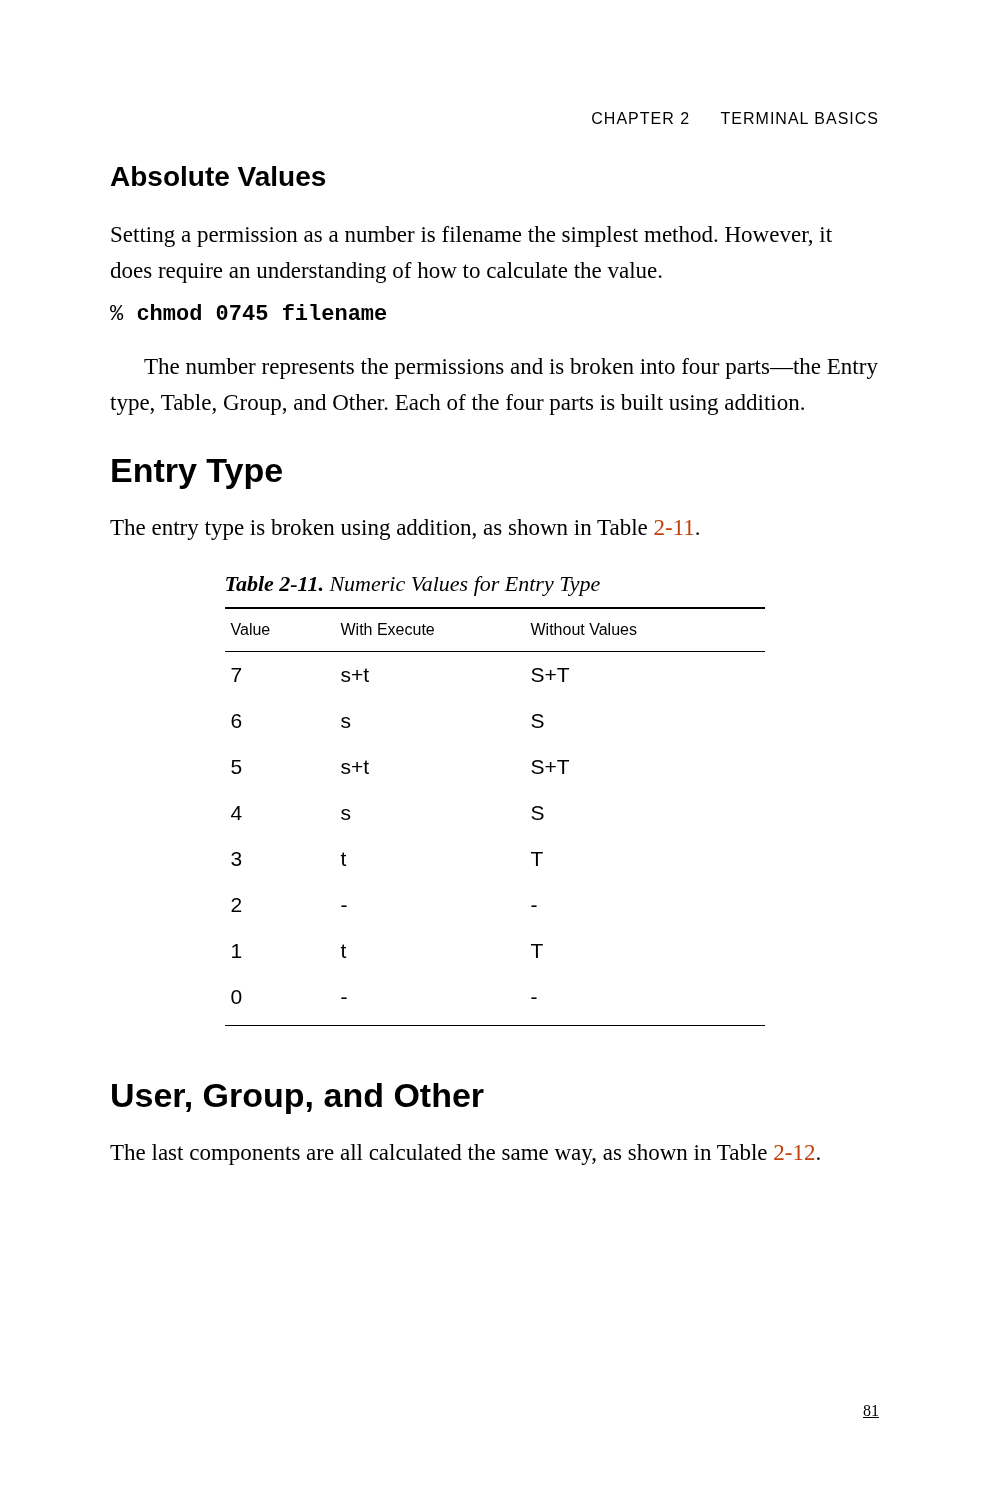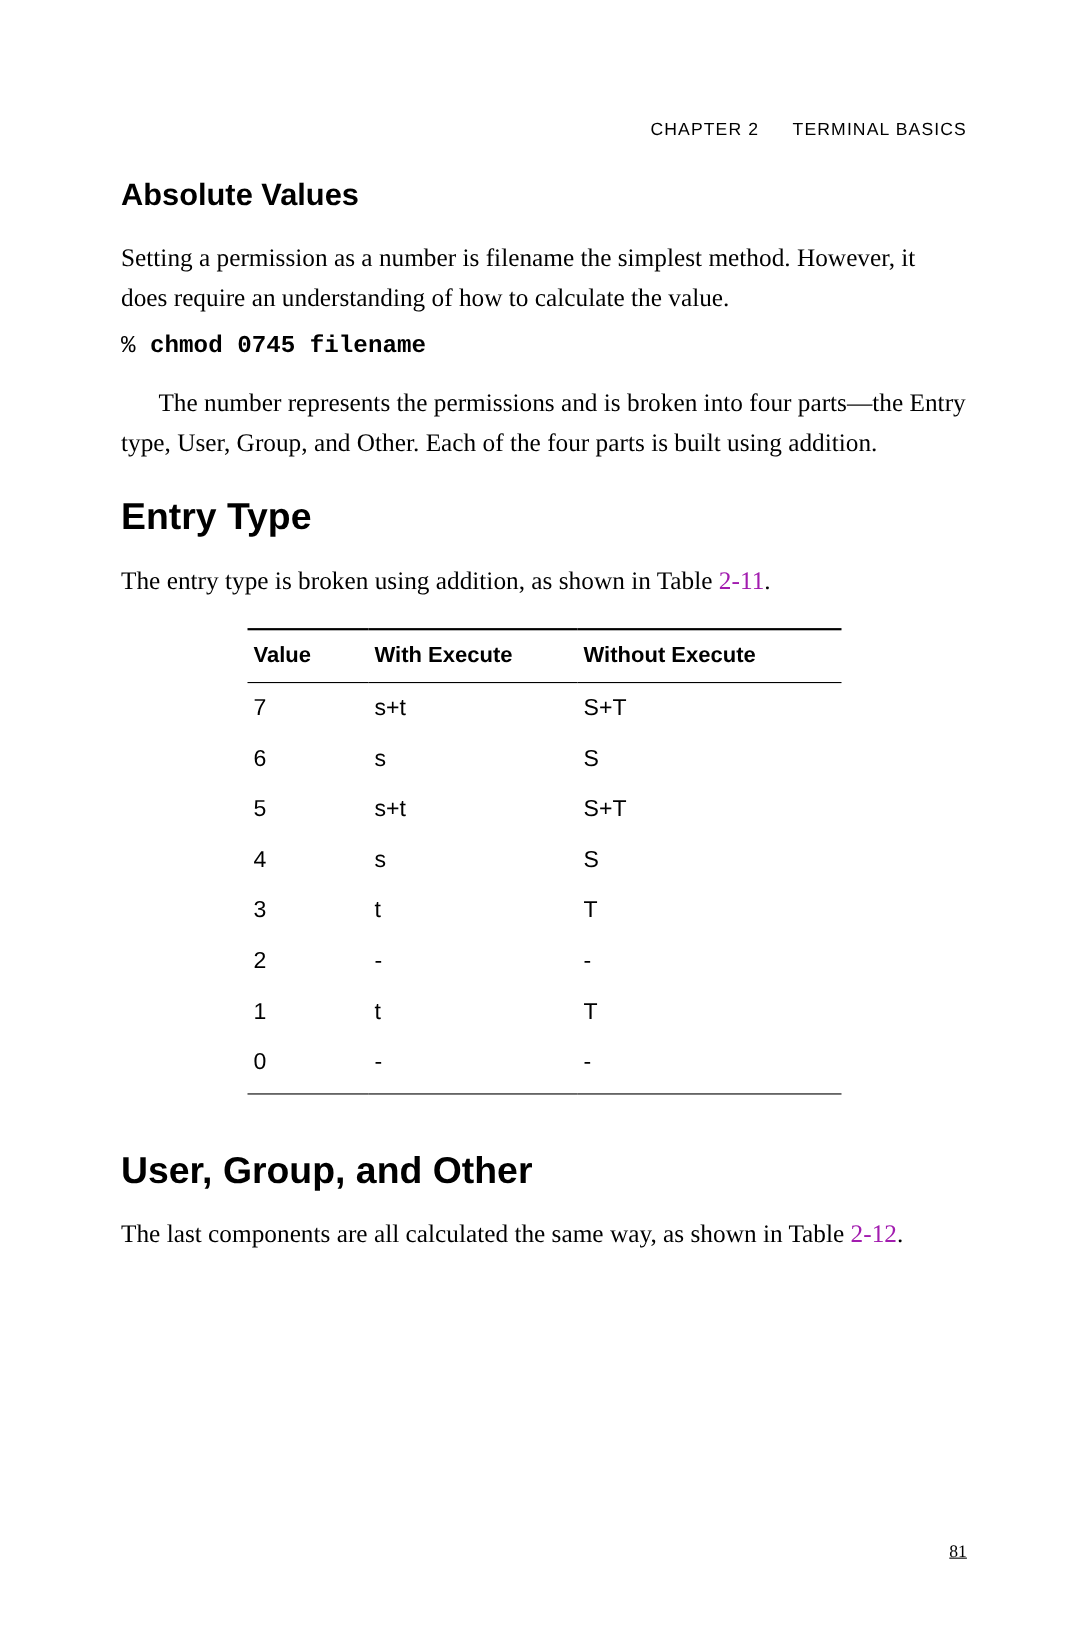--- a/index.html
+++ b/index.html
@@ -46,21 +46,21 @@
       line-height: 1.55;
       margin-bottom: 30px;
     }
     h3.subsection {
       font-family: Arial, Helvetica, sans-serif;
       font-weight: 800;
       font-size: 34px;
       margin-top: 10px;
       margin-bottom: 20px;
     }
-    .link { color: #a21caf; margin-top: 44px; }
+    .link { color: #c2410c; margin-top: 44px; }
     .table-container {
       width: 540px;
       margin: 26px auto 50px auto;
     }
     .table-caption {
       font-size: 22px;
       font-style: italic;
       margin-bottom: 10px;
       text-align: left;
     }
@@ -70,22 +70,22 @@
     }
     table {
       border-collapse: collapse;
       width: 100%;
     }
     thead tr th {
       border-top: 2px solid #000;
       border-bottom: 1.5px solid #000;
       text-align: left;
       font-family: Arial, Helvetica, sans-serif;
-      font-weight: 700;
-      font-size: 20px;
+      font-weight: 400;
+      font-size: 16px;
       padding: 12px 6px;
     }
     tbody tr td {
       font-family: 'Segoe UI', Tahoma, Geneva, sans-serif;
       font-size: 21px;
       padding: 11px 6px;
     }
     tbody tr:last-child td {
       border-bottom: 1.5px solid #000;
       padding-bottom: 16px;
@@ -109,35 +109,38 @@
 </div>
 
 <h2 class="section">Absolute Values</h2>
 
 <p class="body">Setting a permission as a number is filename the simplest method. However, it does require an understanding of how to calculate the value.</p>
 
 <div class="code-line">
   <span class="prompt">% </span><span class="cmd">chmod 0745 filename</span>
 </div>
 
-<p class="indent">The number represents the permissions and is broken into four parts—the Entry type, User, Group, and Other. Each of the four parts is built using addition.</p>
+<p class="indent">The number represents the permissions and is broken into four parts—the Entry type, Table, Group, and Other. Each of the four parts is built using addition.</p>
 
 <h3 class="subsection">Entry Type</h3>
 
 <p class="body">
   <span>The entry type is broken using addition, as shown in Table </span><span class="link">2-11</span><span>.</span>
 </p>
 
 <div class="table-container">
+  <div class="table-caption">
+    <span class="tbl-label">Table 2-11.</span><span>  Numeric Values for Entry Type</span>
+  </div>
   <table>
     <thead>
       <tr>
         <th class="col-value">Value</th>
         <th class="col-with">With Execute</th>
-        <th class="col-without">Without Execute</th>
+        <th class="col-without">Without Values</th>
       </tr>
     </thead>
     <tbody id="table-body">
         <tr>
           <td class="col-value">7</td>
           <td class="col-with">s+t</td>
           <td class="col-without">S+T</td>
         </tr>
         <tr>
           <td class="col-value">6</td>

